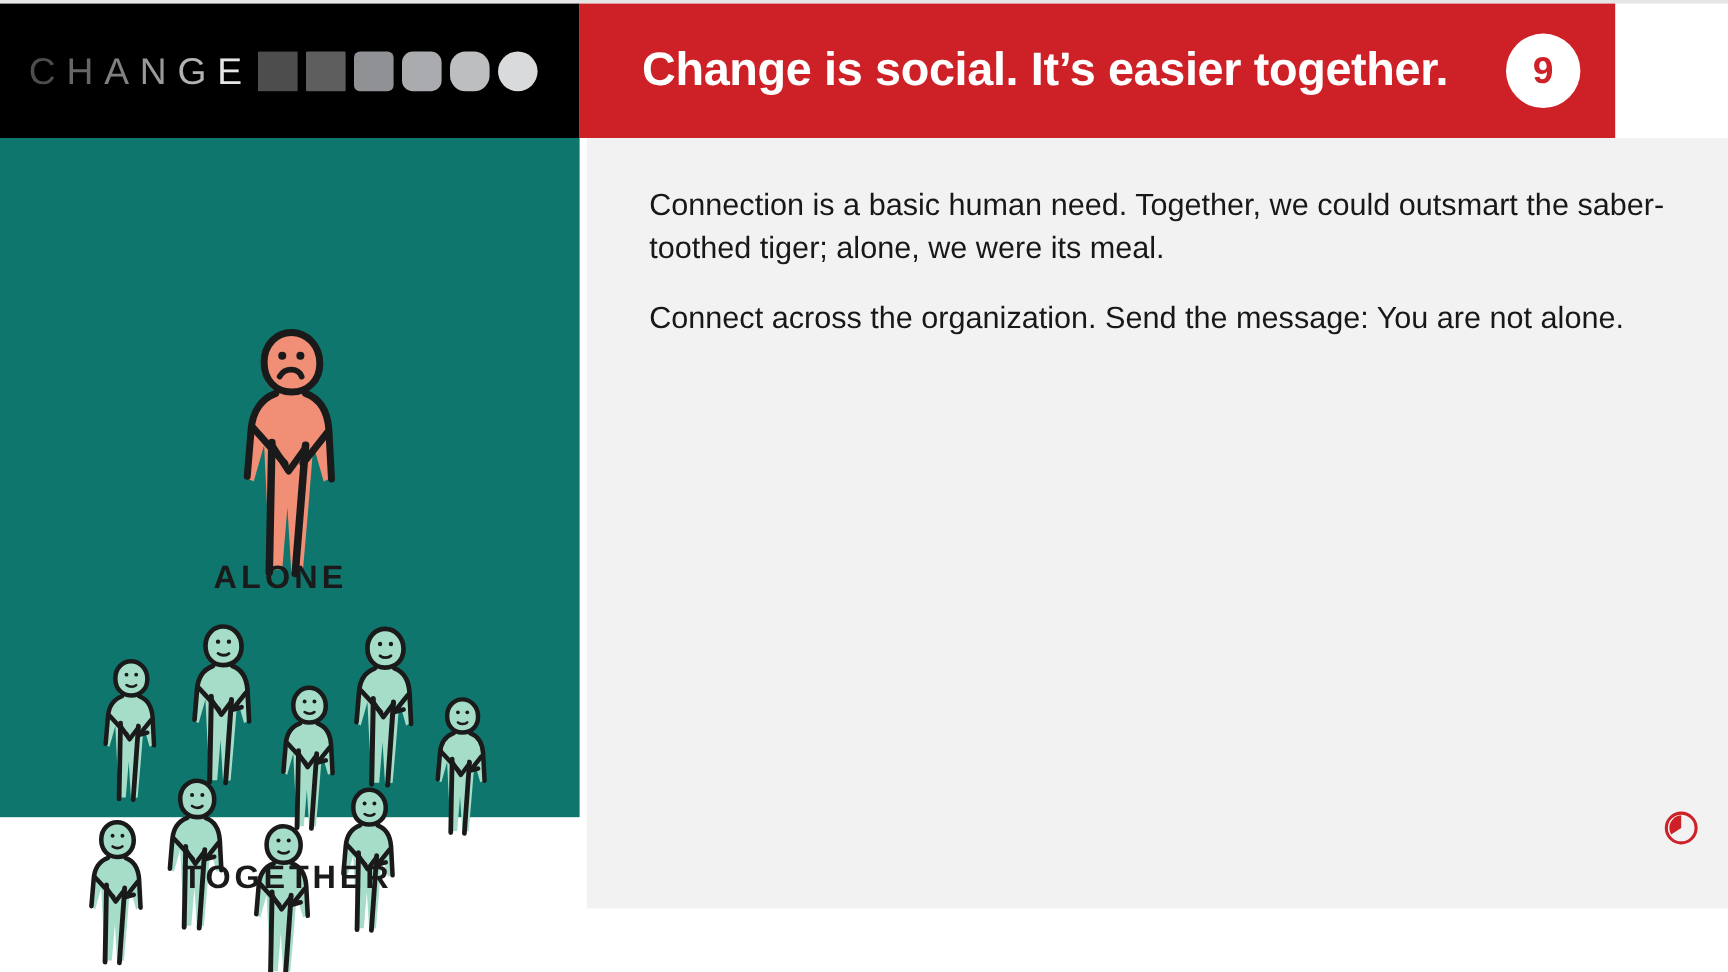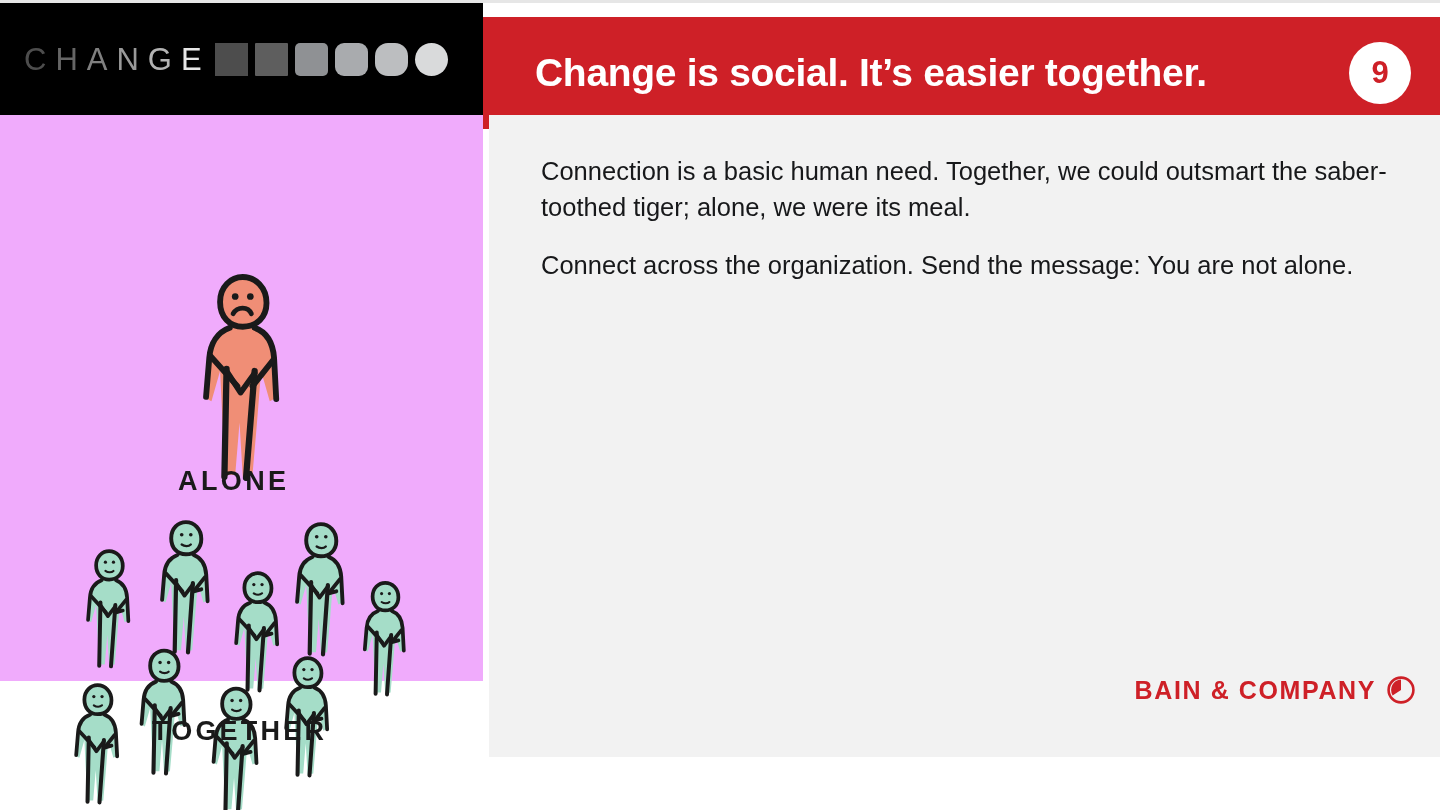--- a/index.html
+++ b/index.html
@@ -64,22 +64,22 @@
   }
   .brand-shapes .shp {
     width: 33px;
     height: 33px;
     margin-right: 7px;
     display: block;
   }
 
   .title-block {
     position: absolute;
-    left: 483px; top: 14px;
-    width: 957px;
+    left: 483px; top: 0;
+    width: 863px;
     height: 112px;
     background: #ce2027;
   }
   .slide-title {
     position: absolute;
     left: 52px;
     top: 50%;
     transform: translateY(-50%);
     color: #ffffff;
     font-size: 39px;
@@ -105,21 +105,21 @@
     justify-content: center;
     font-family: "Liberation Sans", sans-serif;
   }
 
   
   .left-panel {
     position: absolute;
     left: 0; top: 115px;
     width: 483px;
     height: 566px;
-    background: #f0abfc;
+    background: #0f766e;
   }
   .right-panel {
     position: absolute;
     left: 489px; top: 115px;
     width: 957px;
     height: 642px;
     background: #f2f2f2;
   }
 
   
@@ -401,21 +401,20 @@
     </svg>
   </div>
 
   <div class="right-panel" style="background: rgb(242, 242, 242);">
     <div class="copy">
       <p>Connection is a basic human need. Together, we could outsmart the saber-toothed tiger; alone, we were its meal.</p>
       <p>Connect across the organization. Send the message: You are not alone.</p>
     </div>
 
     <div class="bain" style="color: rgb(206, 32, 39);">
-      <span class="bain-word">BAIN &amp; COMPANY</span>
       <svg class="bain-mark" width="30" height="30" viewBox="0 0 30 30">
         <circle cx="15" cy="15" r="12.4" fill="none" stroke="#ce2027" stroke-width="2.6"></circle>
         <path d="M15,15 L15,4.4 A10.6,10.6 0 0 0 6.6,20.4 Z" fill="#ce2027"></path>
       </svg>
     </div>
   </div>
 
 </div>
 
 </body></html>

